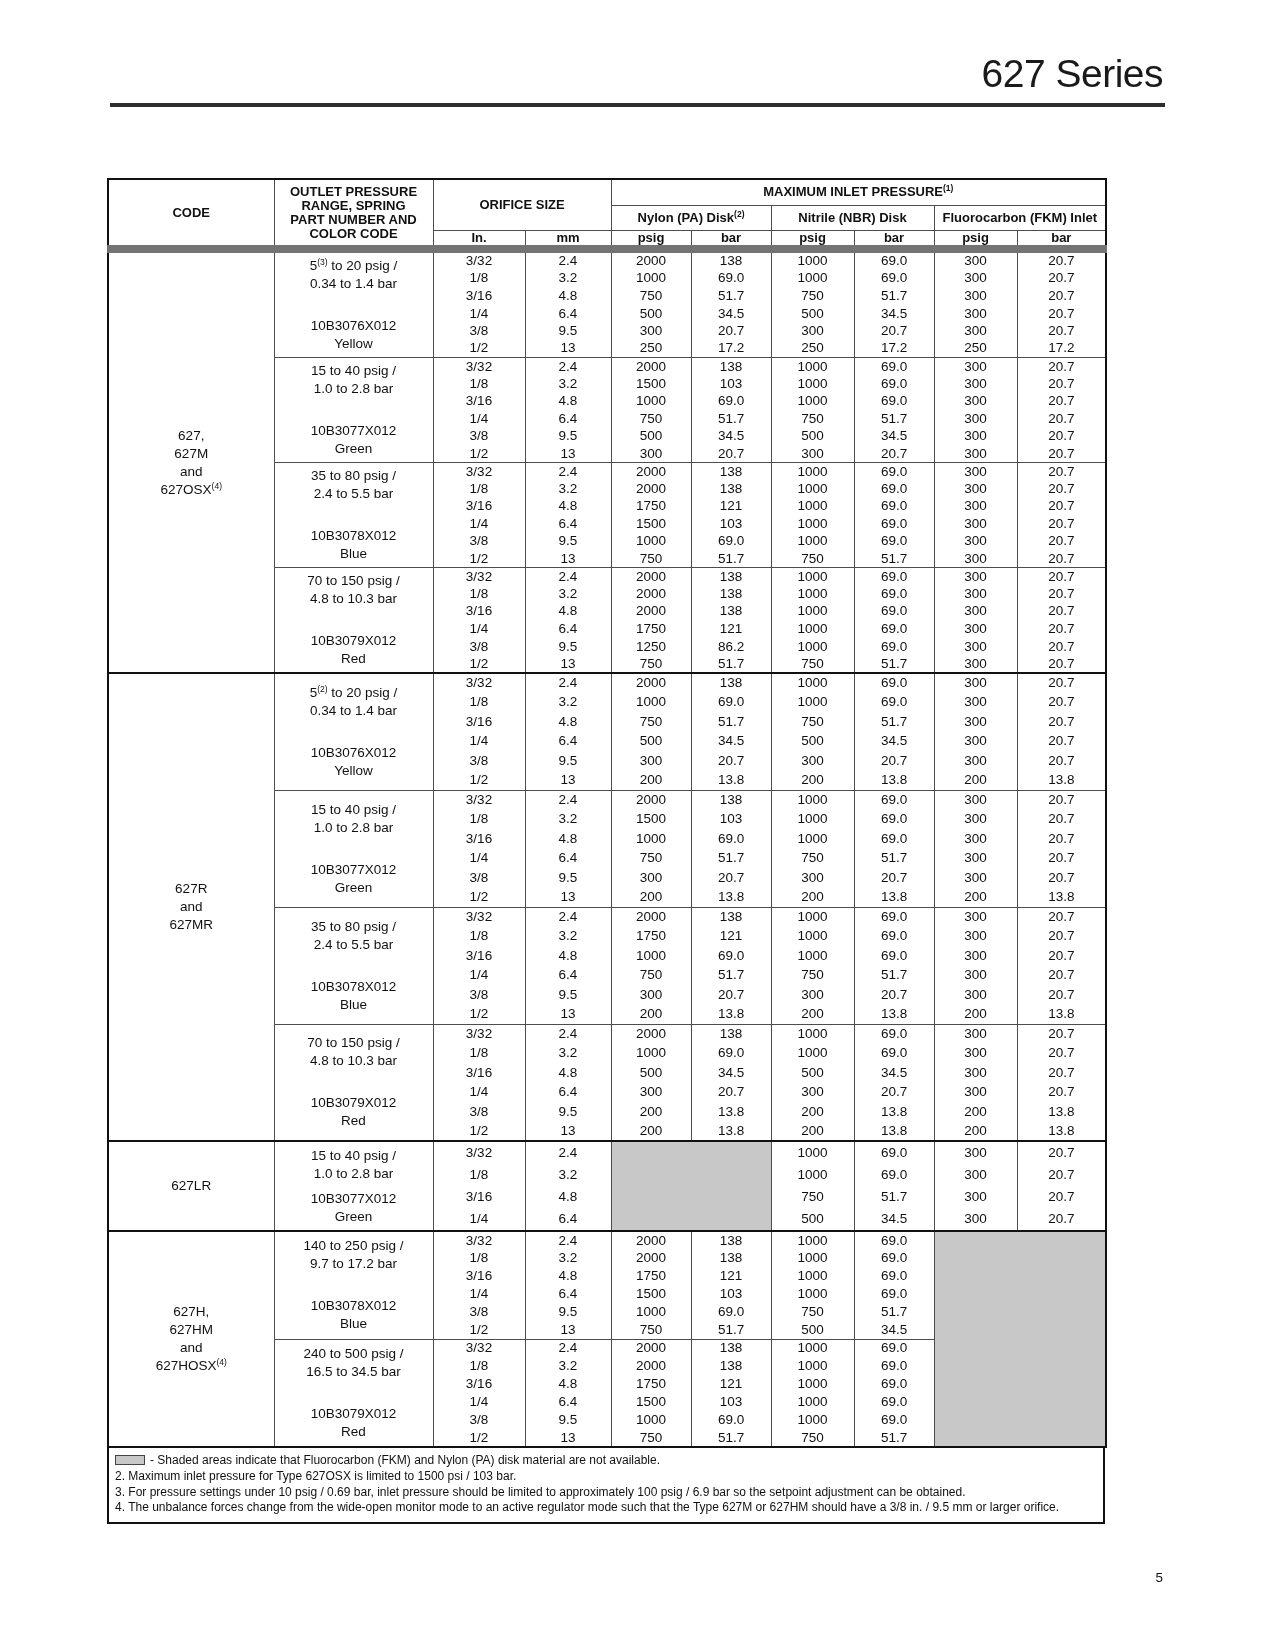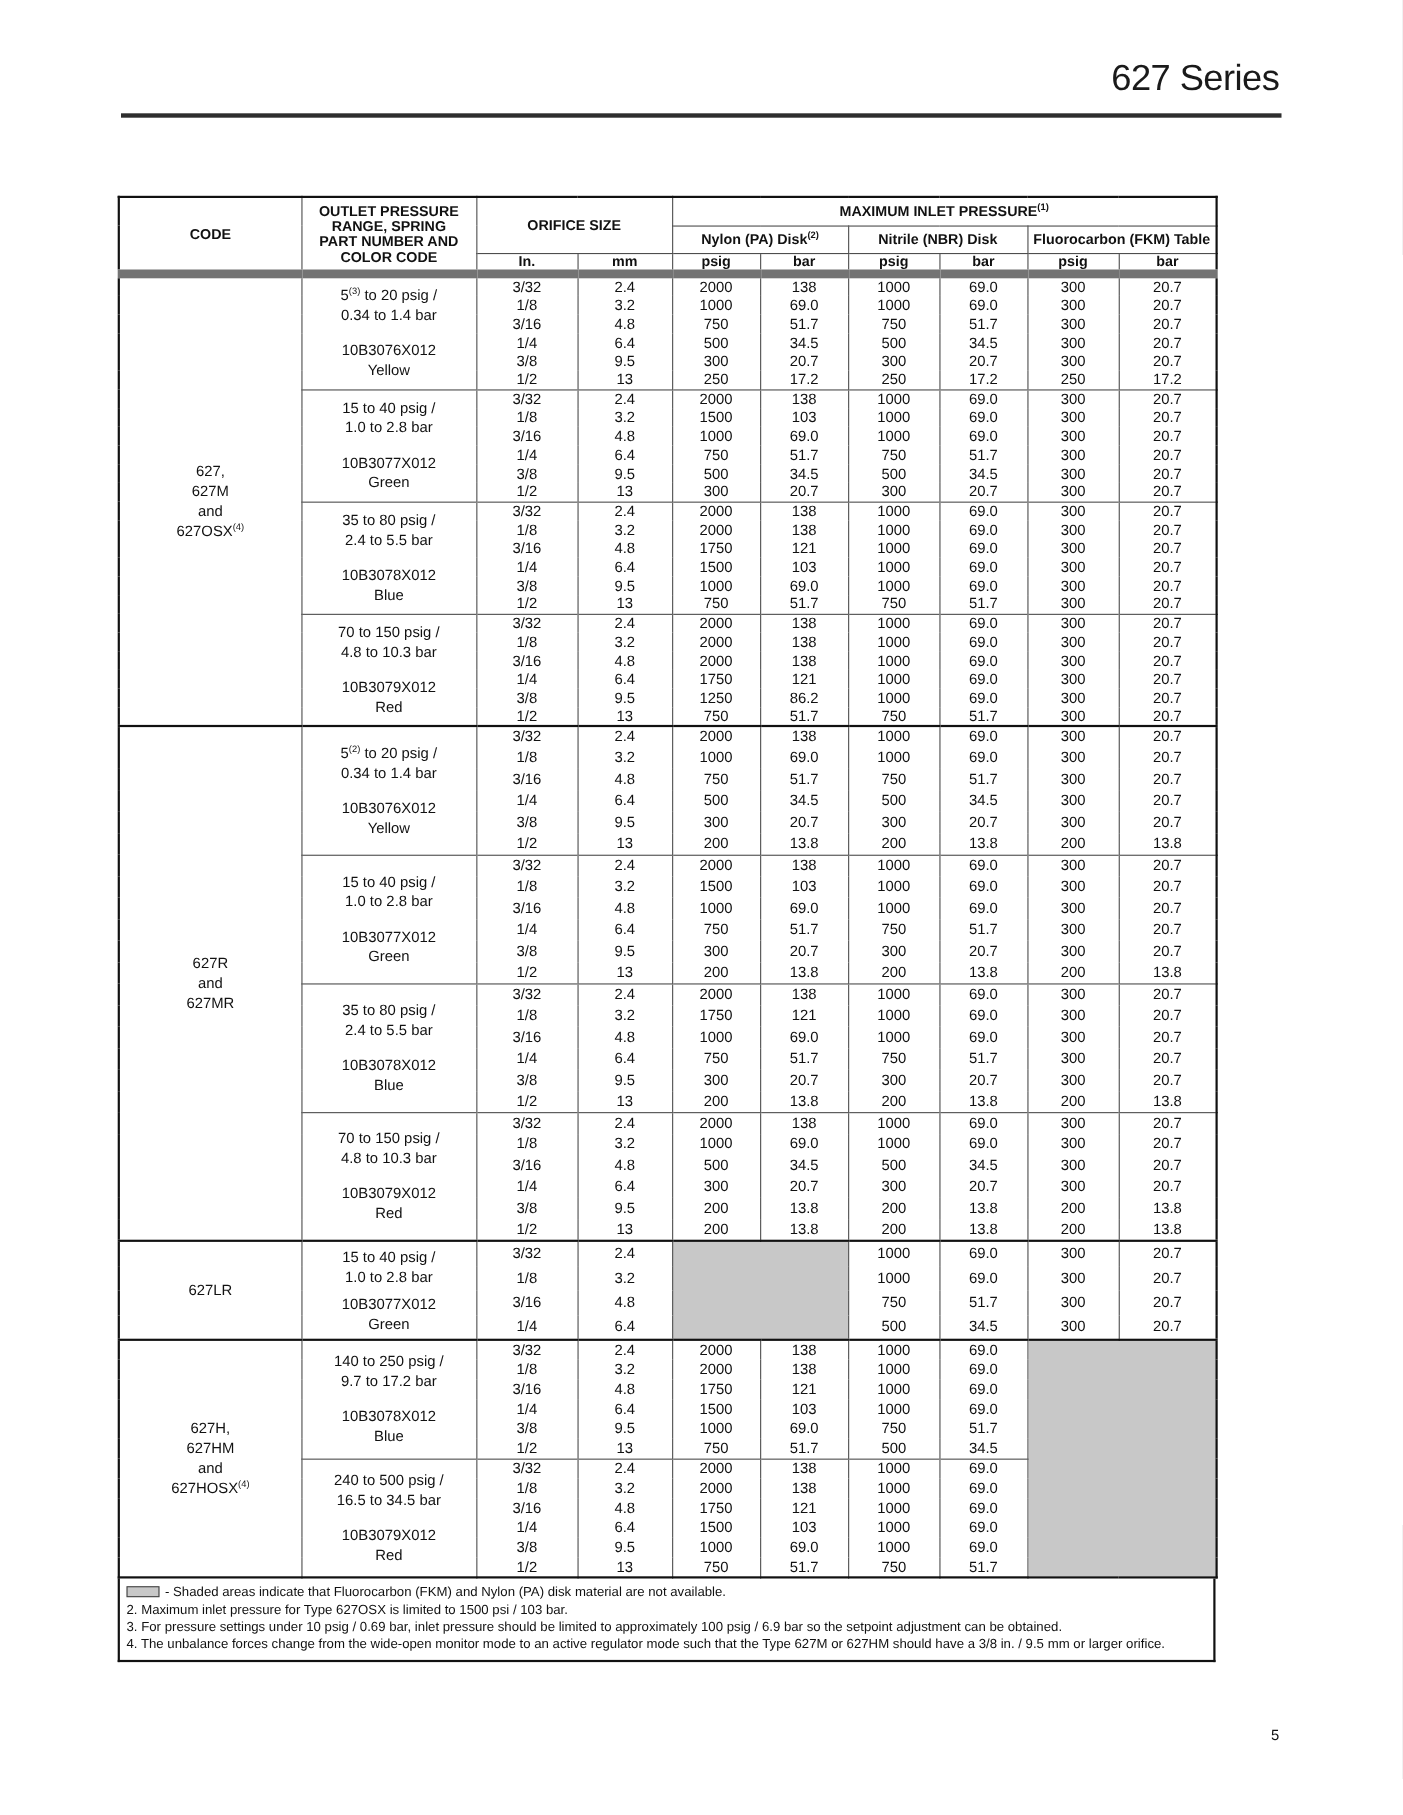--- a/index.html
+++ b/index.html
@@ -1,34 +1,34 @@
 <!DOCTYPE html>
 <html style="--shade: #c8c8c8;"><head>
 <meta charset="utf-8">
 <style>
   *{box-sizing:border-box;margin:0;padding:0}
   html,body{background:#e8e8e8}
   body{width:1275px;height:1650px;position:relative;font-family:"Liberation Sans",sans-serif;color:#111}
   .page{position:absolute;inset:0;background:#ffffff;overflow:hidden}
-  .series-title{position:absolute;top:52px;right:112px;font-size:33px;font-weight:400;letter-spacing:-0.5px;color:#1a1a1a}
+  .series-title{position:absolute;top:52px;right:112px;font-size:39px;font-weight:400;letter-spacing:-0.5px;color:#1a1a1a}
   .header-rule{position:absolute;left:110px;right:110px;top:103px;height:4px;background:#2e2e2e}
   .table-caption{position:absolute;left:107px;top:143px;width:998px;text-align:center;font-size:14.5px;font-style:italic}
   .cap-bold{font-weight:bold}
   .table-wrap{position:absolute;left:107px;top:178px;width:998px}
   table{border-collapse:collapse;table-layout:fixed;width:998px;border:2px solid #111}
   th,td{border:1px solid #4d4d4d;text-align:center;vertical-align:middle;font-size:13px;overflow:hidden;padding:0 2px}
   thead th{font-weight:bold;line-height:14px}
   thead th.outlet-h{padding:0 8px}
   .h3 th,th[rowspan="3"]{border-bottom:8px solid #737373}
   tbody td{border-top:none;border-bottom:none;line-height:16px}
   tr.bstart td{border-top:1px solid #4d4d4d}
   tr.gstart td{border-top:2px solid #111}
   td.type-cell{font-size:13.5px;line-height:18px}
   td.spring-cell{font-size:13.5px;line-height:18px;padding:4px 2px}
-  td.spring-cell .part{margin-top:14px}
+  td.spring-cell .part{margin-top:24px}
   td.spring-cell .part.tight{margin-top:7px}
   td.num{font-size:13.5px}
   td.shaded{background:var(--shade,#c8c8c8)}
   sup{font-size:8.5px;vertical-align:super;line-height:0}
   .footnotes{border:2px solid #111;border-top:none;padding:5px 6px 6px 6px;font-size:12px;line-height:15.8px;text-align:left}
   .fn-line{white-space:nowrap}
   .swatch{display:inline-block;width:30px;height:10px;background:var(--shade,#c8c8c8);border:1px solid #444;vertical-align:-1px;margin-right:5px}
   .page-number{position:absolute;top:1570px;right:112px;font-size:13.5px}
 </style>
 </head>
@@ -59,21 +59,21 @@
           <thead>
             <tr class="h1" style="height:26px">
               <th rowspan="3">CODE</th>
               <th class="outlet-h" rowspan="3">OUTLET PRESSURE RANGE, SPRING PART NUMBER AND COLOR CODE</th>
               <th colspan="2" rowspan="2">ORIFICE SIZE</th>
               <th colspan="6">MAXIMUM INLET PRESSURE<sup>(1)</sup></th>
             </tr>
             <tr class="h2" style="height:25px">
               <th colspan="2">Nylon (PA) Disk<sup>(2)</sup></th>
               <th colspan="2">Nitrile (NBR) Disk</th>
-              <th colspan="2">Fluorocarbon (FKM) Table</th>
+              <th colspan="2">Fluorocarbon (FKM) Inlet</th>
             </tr>
             <tr class="h3" style="height:19px">
               <th>In.</th>
               <th>mm</th>
               <th>psig</th>
               <th>bar</th>
               <th>psig</th>
               <th>bar</th>
               <th>psig</th>
               <th>bar</th>

